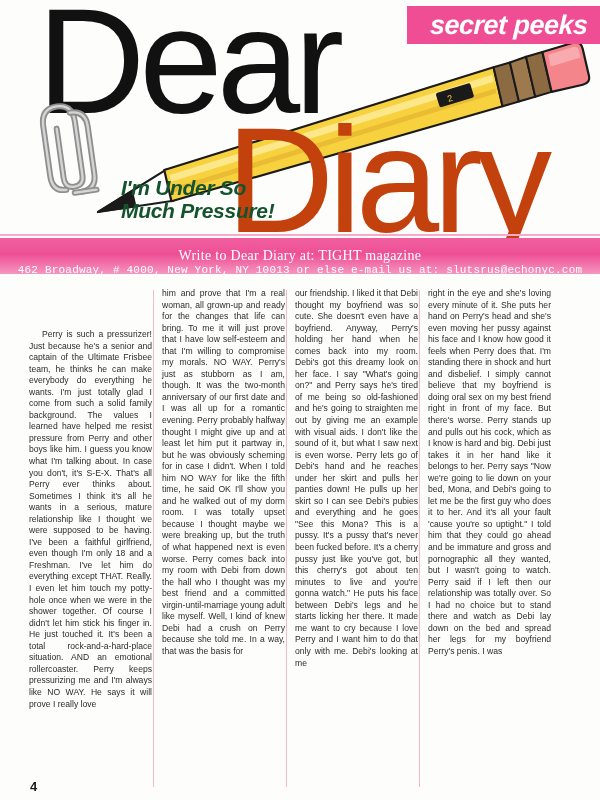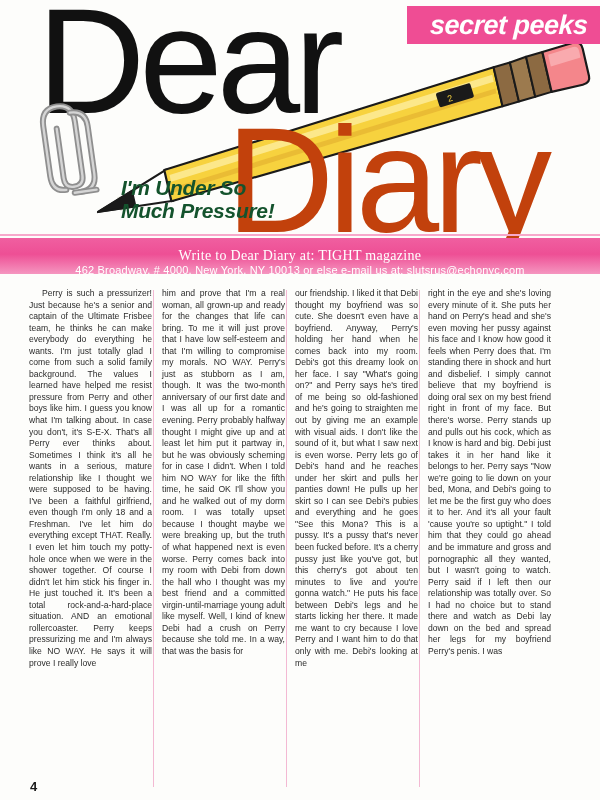--- a/index.html
+++ b/index.html
@@ -130,21 +130,21 @@
     color: #ffffff;
   }
   .contact-line1 {
     font-family: "Liberation Serif", serif;
     font-size: 14px;
     line-height: 17px;
     padding-top: 9px;
     letter-spacing: 0.3px;
   }
   .contact-line2 {
-    font-family: Liberation Sans, sans-serif;
+    font-family: Liberation Mono, monospace;
     font-size: 11px;
     line-height: 13px;
     letter-spacing: 0.2px;
   }
 
   .pink-hairline {
     position: absolute;
     left: 0;
     top: 234px;
     width: 600px;
@@ -163,21 +163,21 @@
     display: flex;
     z-index: 3;
   }
 
   .col {
     width: 133px;
     padding: 0 5px;
     position: relative;
     box-sizing: border-box;
   }
-  .col:first-child { margin-left: 24px; }
+  .col:first-child { margin-left: 24px; margin-top: 41px; }
 
   .col + .col::before {
     content: "";
     position: absolute;
     left: -4px;
     top: 2px;
     width: 1px;
     height: 497px;
     background: #f3b9d3;
   }

